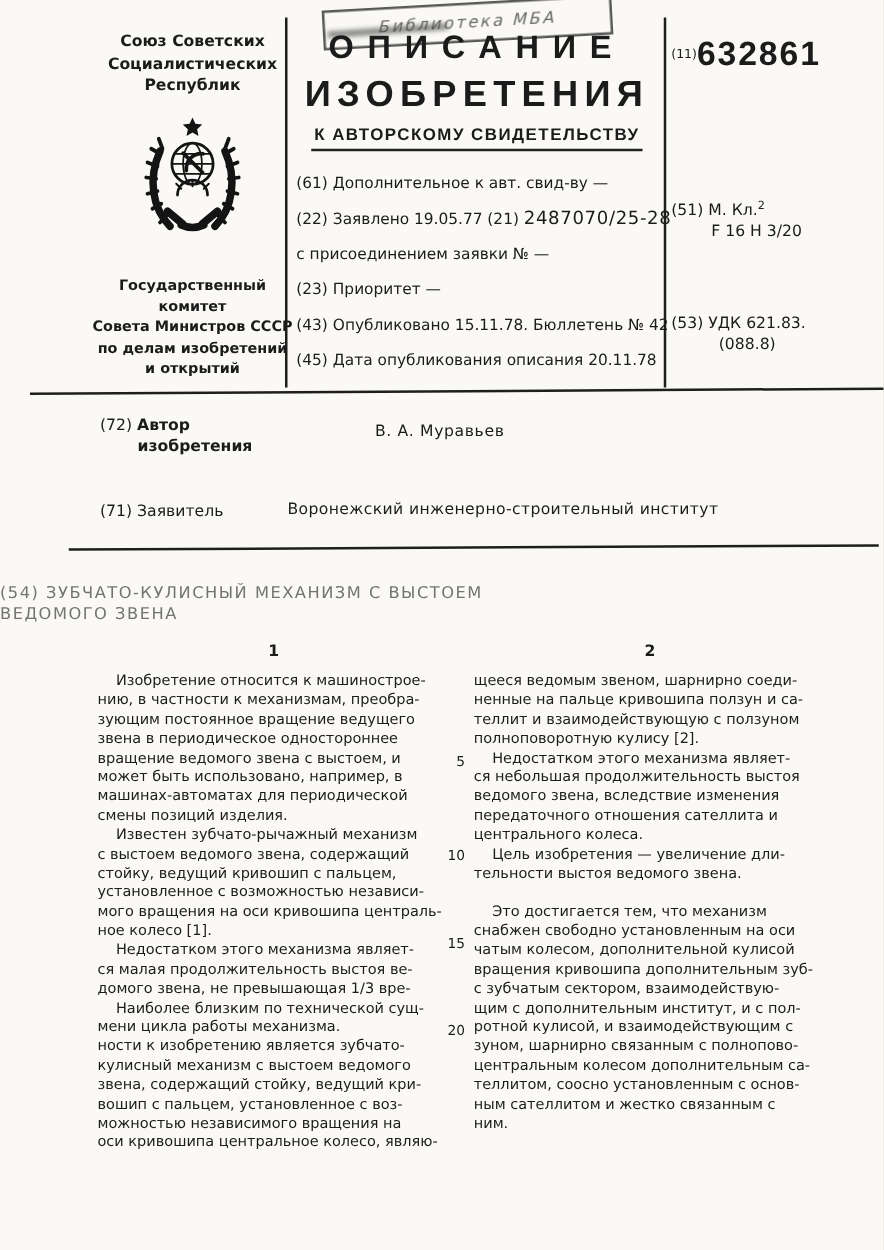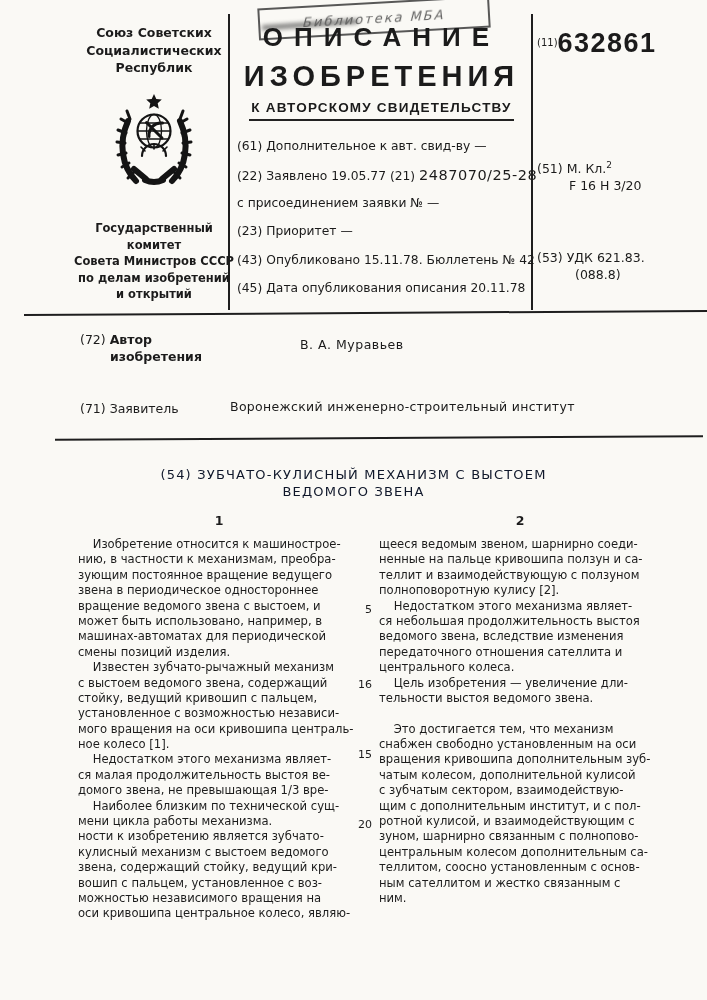--- a/index.html
+++ b/index.html
@@ -50,22 +50,22 @@
   .udc .ind{padding-left:38px;}
   sup{font-size:9px;}
   
   .lab{font-size:12.5px;line-height:17px;}
   .a72{position:absolute;left:80px;top:331px;}
   .a72 .ind{padding-left:30px;}
   .a72val{position:absolute;left:300px;top:337px;font-size:12.5px;letter-spacing:.5px;}
   .a71{position:absolute;left:80px;top:400px;}
   .a71val{position:absolute;left:230px;top:399px;font-size:12.5px;letter-spacing:.3px;}
   
-  .title54{position:absolute;left:0;top:466px;width:707px;text-align:center;
-    font-size:13px;line-height:17px;letter-spacing:1.2px;color:#0f172a;}
+  .title54{position:absolute;left:0;top:466px;width:707px;
+    font-size:13px;line-height:17px;letter-spacing:1.2px;color:#737373;}
   
   .col{position:absolute;top:513px;width:282px;font-size:11.6px;line-height:15.4px;color:#1c1c1c;}
   .col1{left:78px;}
   .col2{left:379px;}
   .colhead{text-align:center;font-weight:bold;font-size:12.5px;height:24px;}
   .bline{white-space:pre;height:15.4px;}
   .lnum{position:absolute;left:350px;width:22px;text-align:right;font-size:11px;color:#1c1c1c;}
   .ln5{top:603px;} .ln10{top:678px;} .ln15{top:748px;} .ln20{top:818px;}
 </style>
 </head>
@@ -206,31 +206,31 @@
         <div class="bline">    Недостатком этого механизма являет-</div>
         <div class="bline">ся небольшая продолжительность выстоя</div>
         <div class="bline">ведомого звена, вследствие изменения</div>
         <div class="bline">передаточного отношения сателлита и</div>
         <div class="bline">центрального колеса.</div>
         <div class="bline">    Цель изобретения — увеличение дли-</div>
         <div class="bline">тельности выстоя ведомого звена.</div>
         <div class="bline">&nbsp;</div>
         <div class="bline">    Это достигается тем, что механизм</div>
         <div class="bline">снабжен свободно установленным на оси</div>
+        <div class="bline">чатым колесом, дополнительной кулисой</div>
         <div class="bline">вращения кривошипа дополнительным зуб-</div>
-        <div class="bline">чатым колесом, дополнительной кулисой</div>
         <div class="bline">с зубчатым сектором, взаимодействую-</div>
         <div class="bline">щим с дополнительным институт, и с пол-</div>
         <div class="bline">ротной кулисой, и взаимодействующим с</div>
         <div class="bline">зуном, шарнирно связанным с полнопово-</div>
         <div class="bline">центральным колесом дополнительным са-</div>
         <div class="bline">теллитом, соосно установленным с основ-</div>
         <div class="bline">ным сателлитом и жестко связанным с</div>
         <div class="bline">ним.</div>
       </div>
   </div>
 
   <div class="lnum ln5">5</div>
-  <div class="lnum ln10">16</div>
+  <div class="lnum ln10">10</div>
   <div class="lnum ln15">15</div>
   <div class="lnum ln20">20</div>
 
 </div>
 
 </body></html>

